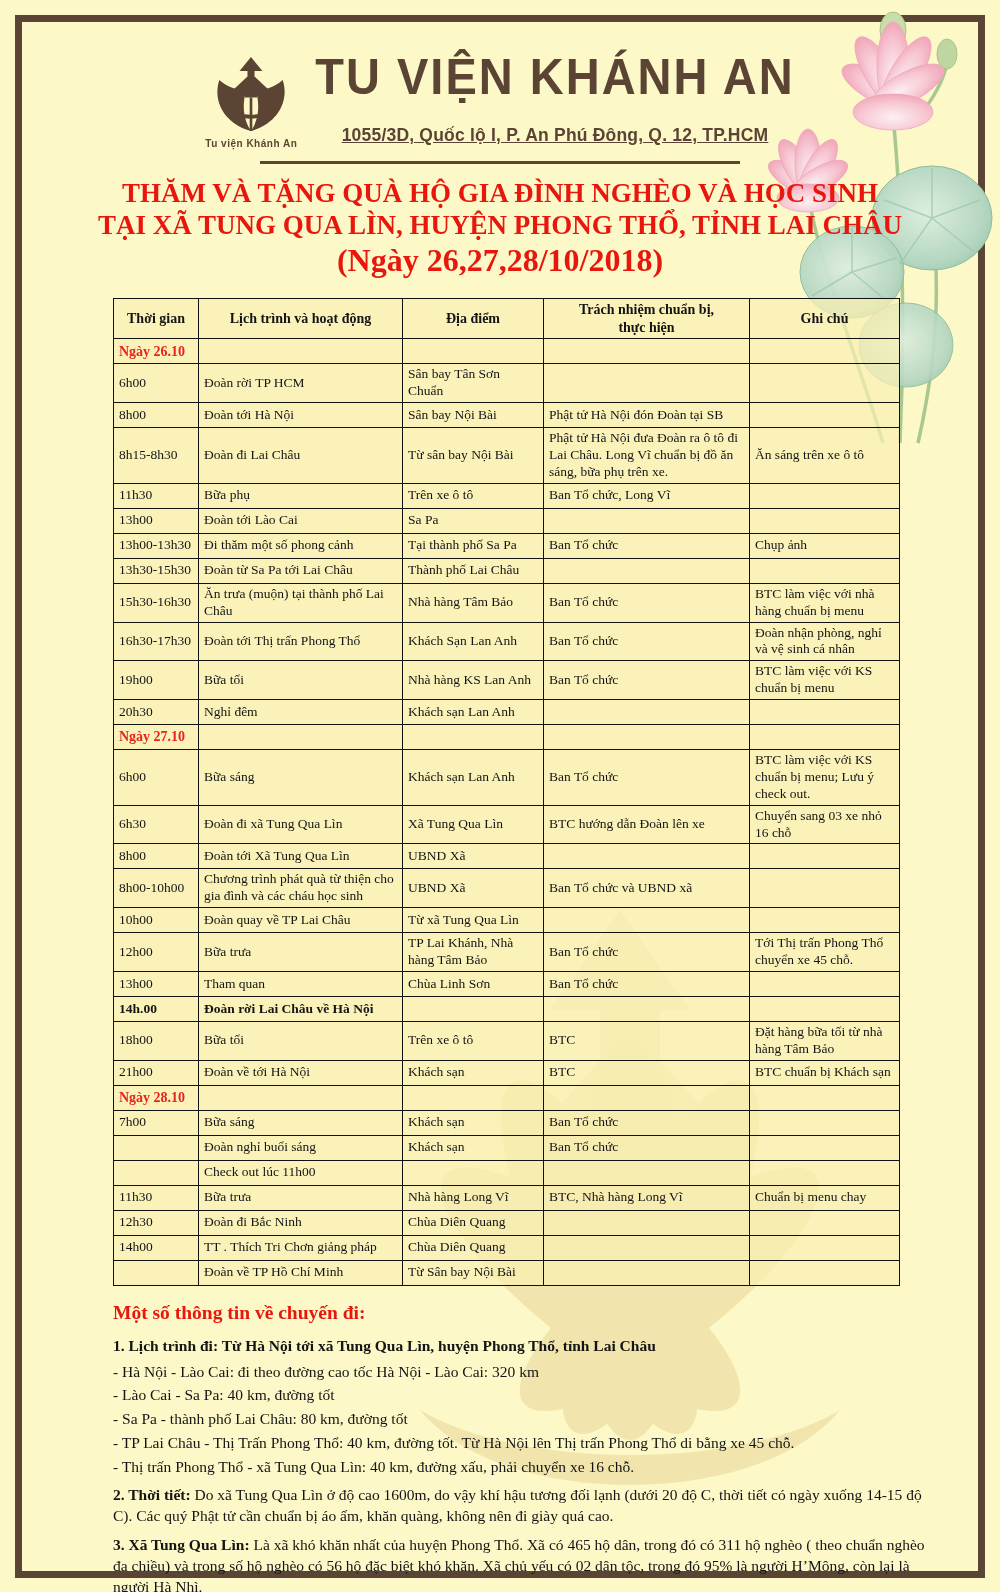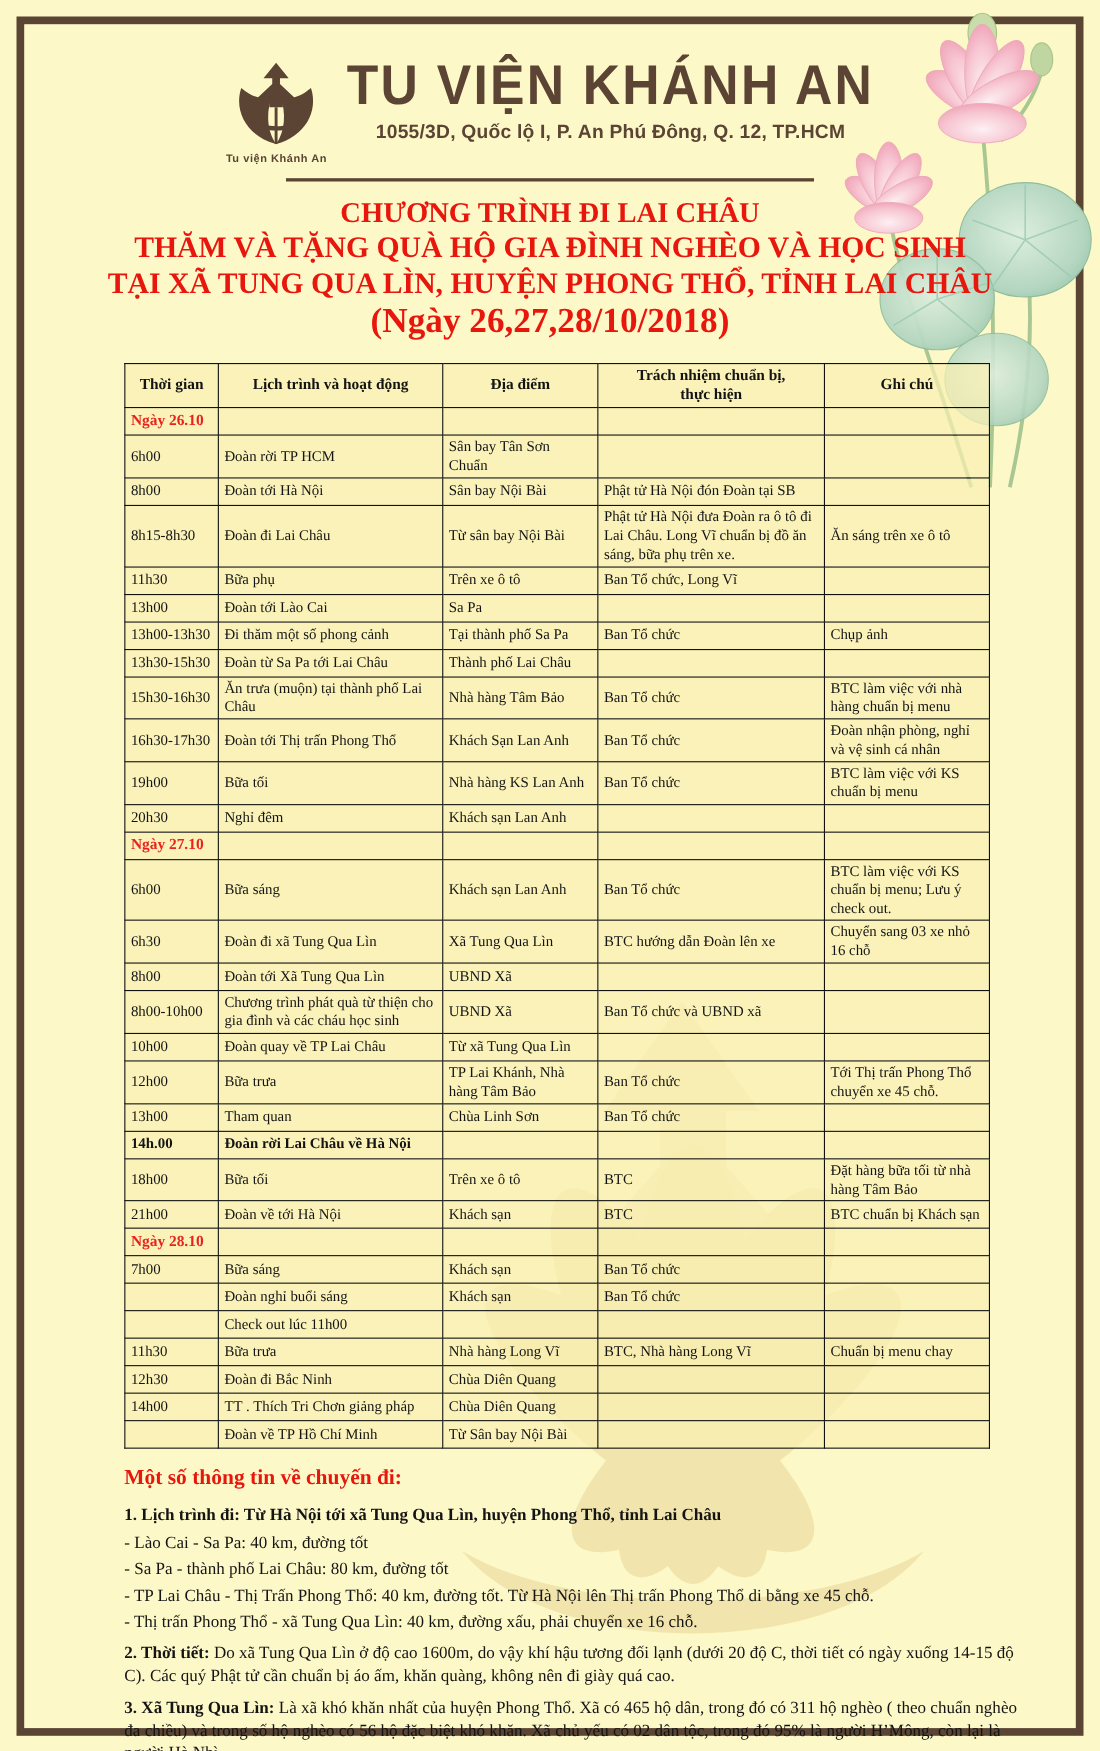--- a/index.html
+++ b/index.html
@@ -22,21 +22,21 @@
   .logo{width:92px;text-align:center;color:#5b4434;}
   .logo-caption{font-family:"Liberation Sans",sans-serif;font-weight:bold;font-size:10px;letter-spacing:.5px;display:block;margin-top:-4px;}
   .htext{text-align:center;}
   .temple-name{
     font-family:"Liberation Sans",sans-serif;font-weight:bold;
     font-size:47px;line-height:1.05;color:#5b4434;letter-spacing:2px;
     transform:scaleY(1.08);transform-origin:top;
   }
   .temple-address{
     font-family:"Liberation Sans",sans-serif;font-weight:bold;
-    font-size:17.5px;color:#5b4434;margin-top:10px;letter-spacing:.2px;
+    font-size:17.5px;color:#5b4434;margin-top:26px;letter-spacing:.2px;text-decoration:underline;
   }
   .header-rule{width:480px;height:3px;background:#5a4433;margin:12px auto 0 auto;}
 
   
   .doc-title{text-align:center;color:#e8170e;font-weight:bold;margin-top:14px;line-height:1.18;}
   .doc-title .t1{font-size:26px;}
   .doc-title .t2{font-size:27px;}
   .doc-title .t3{font-size:27px;}
   .doc-title .t4{font-size:32px;}
 
@@ -158,21 +158,20 @@
       <span class="logo-caption">Tu viện Khánh An</span>
     </div>
     <div class="htext">
       <div class="temple-name">TU VIỆN KHÁNH AN</div>
       <div class="temple-address">1055/3D, Quốc lộ I, P. An Phú Đông, Q. 12, TP.HCM</div>
     </div>
   </div>
   <div class="header-rule"></div>
 
   <div class="doc-title">
-    <div class="t1">CHƯƠNG TRÌNH ĐI LAI CHÂU</div>
     <div class="t2">THĂM VÀ TẶNG QUÀ HỘ GIA ĐÌNH NGHÈO VÀ HỌC SINH</div>
     <div class="t3">TẠI XÃ TUNG QUA LÌN, HUYỆN PHONG THỔ, TỈNH LAI CHÂU</div>
     <div class="t4">(Ngày 26,27,28/10/2018)</div>
   </div>
 
   <table class="sched">
     <colgroup>
       <col style="width:85px">
         <col style="width:204px">
         <col style="width:141px">
@@ -406,20 +405,21 @@
           <td>Từ Sân bay Nội Bài</td>
           <td></td>
           <td></td>
         </tr>
       </tbody>
   </table>
 
   <div class="info" id="info-box">
       <p class="heading"><b>Một số thông tin về chuyến đi:</b></p>
       <p class="item"><b>1. Lịch trình đi: Từ Hà Nội tới xã Tung Qua Lìn, huyện Phong Thổ, tỉnh Lai Châu</b></p>
+      <p class="bullet">- Hà Nội - Lào Cai: đi theo đường cao tốc Hà Nội - Lào Cai: 320 km</p>
       <p class="bullet">- Lào Cai - Sa Pa: 40 km, đường tốt</p>
       <p class="bullet">- Sa Pa - thành phố Lai Châu: 80 km, đường tốt</p>
       <p class="bullet">- TP Lai Châu - Thị Trấn Phong Thổ: 40 km, đường tốt. Từ Hà Nội lên Thị trấn Phong Thổ di bằng xe 45 chỗ.</p>
       <p class="bullet">- Thị trấn Phong Thổ - xã Tung Qua Lìn: 40 km, đường xấu, phải chuyển xe 16 chỗ.</p>
       <p class="item"><b>2. Thời tiết:</b> Do xã Tung Qua Lìn ở độ cao 1600m, do vậy khí hậu tương đối lạnh (dưới 20 độ C, thời tiết có ngày xuống 14-15 độ C). Các quý Phật tử cần chuẩn bị áo ấm, khăn quàng, không nên đi giày quá cao.</p>
       <p class="item"><b>3. Xã Tung Qua Lìn:</b> Là xã khó khăn nhất của huyện Phong Thổ. Xã có 465 hộ dân, trong đó có 311 hộ nghèo ( theo chuẩn nghèo đa chiều) và trong số hộ nghèo có 56 hộ đặc biệt khó khăn. Xã chủ yếu có 02 dân tộc, trong đó 95% là người H’Mông, còn lại là người Hà Nhì.</p>
     </div>
 </div>
 
 </body></html>

